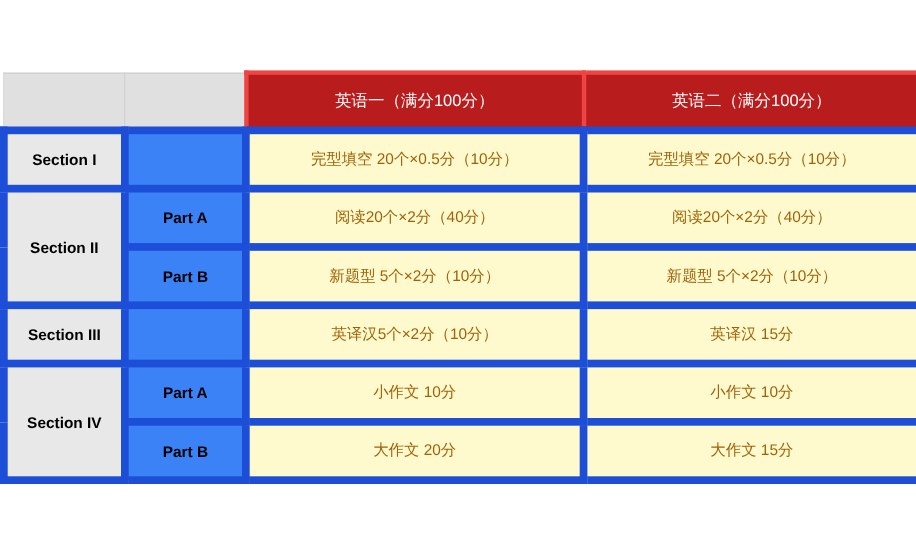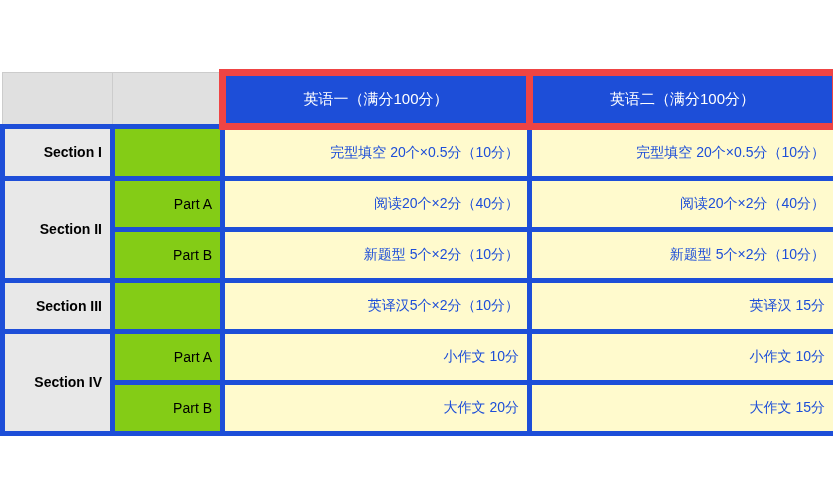--- a/index.html
+++ b/index.html
@@ -27,64 +27,64 @@
       border-collapse: collapse;
       table-layout: fixed;
     }
 
     col.col-section { width: 110px; }
     col.col-part    { width: 110px; }
     col.col-en1     { width: 307px; }
     col.col-en2     { width: 306px; }
 
     thead tr th {
-      background-color: #1d4ed8;
+      background-color: #b91c1c;
       color: #fff;
       text-align: center;
       padding: 14px 10px;
       font-size: 15px;
       font-weight: normal;
-      border: 7px solid #ef4444;
+      border: 4px solid #ef4444;
     }
 
     thead tr th:first-child,
     thead tr th:nth-child(2) {
       border-color: #444;
     }
 
     .header-empty {
       background-color: #e0e0e0 !important;
       border: 1px solid #ccc !important;
     }
 
     tbody td {
-      border: 5px solid #1d4ed8;
-      text-align: right;
+      border: 7px solid #1d4ed8;
+      text-align: center;
       vertical-align: middle;
       padding: 14px 8px;
       font-size: 14px;
     }
 
     .section-cell {
       background-color: #e8e8e8;
       font-weight: bold;
       font-size: 14px;
       color: #000;
     }
 
     .part-cell {
-      background-color: #84cc16;
-      font-weight: normal;
+      background-color: #3b82f6;
+      font-weight: bold;
       font-size: 14px;
       color: #000;
     }
 
     .content-cell {
       background-color: #fffacd;
-      color: #1d4ed8;
+      color: #a16207;
       font-size: 14px;
     }
   </style>
 </head>
 <body>
 
 <div class="table-wrapper">
   <table>
     <colgroup>
       <col class="col-section">

